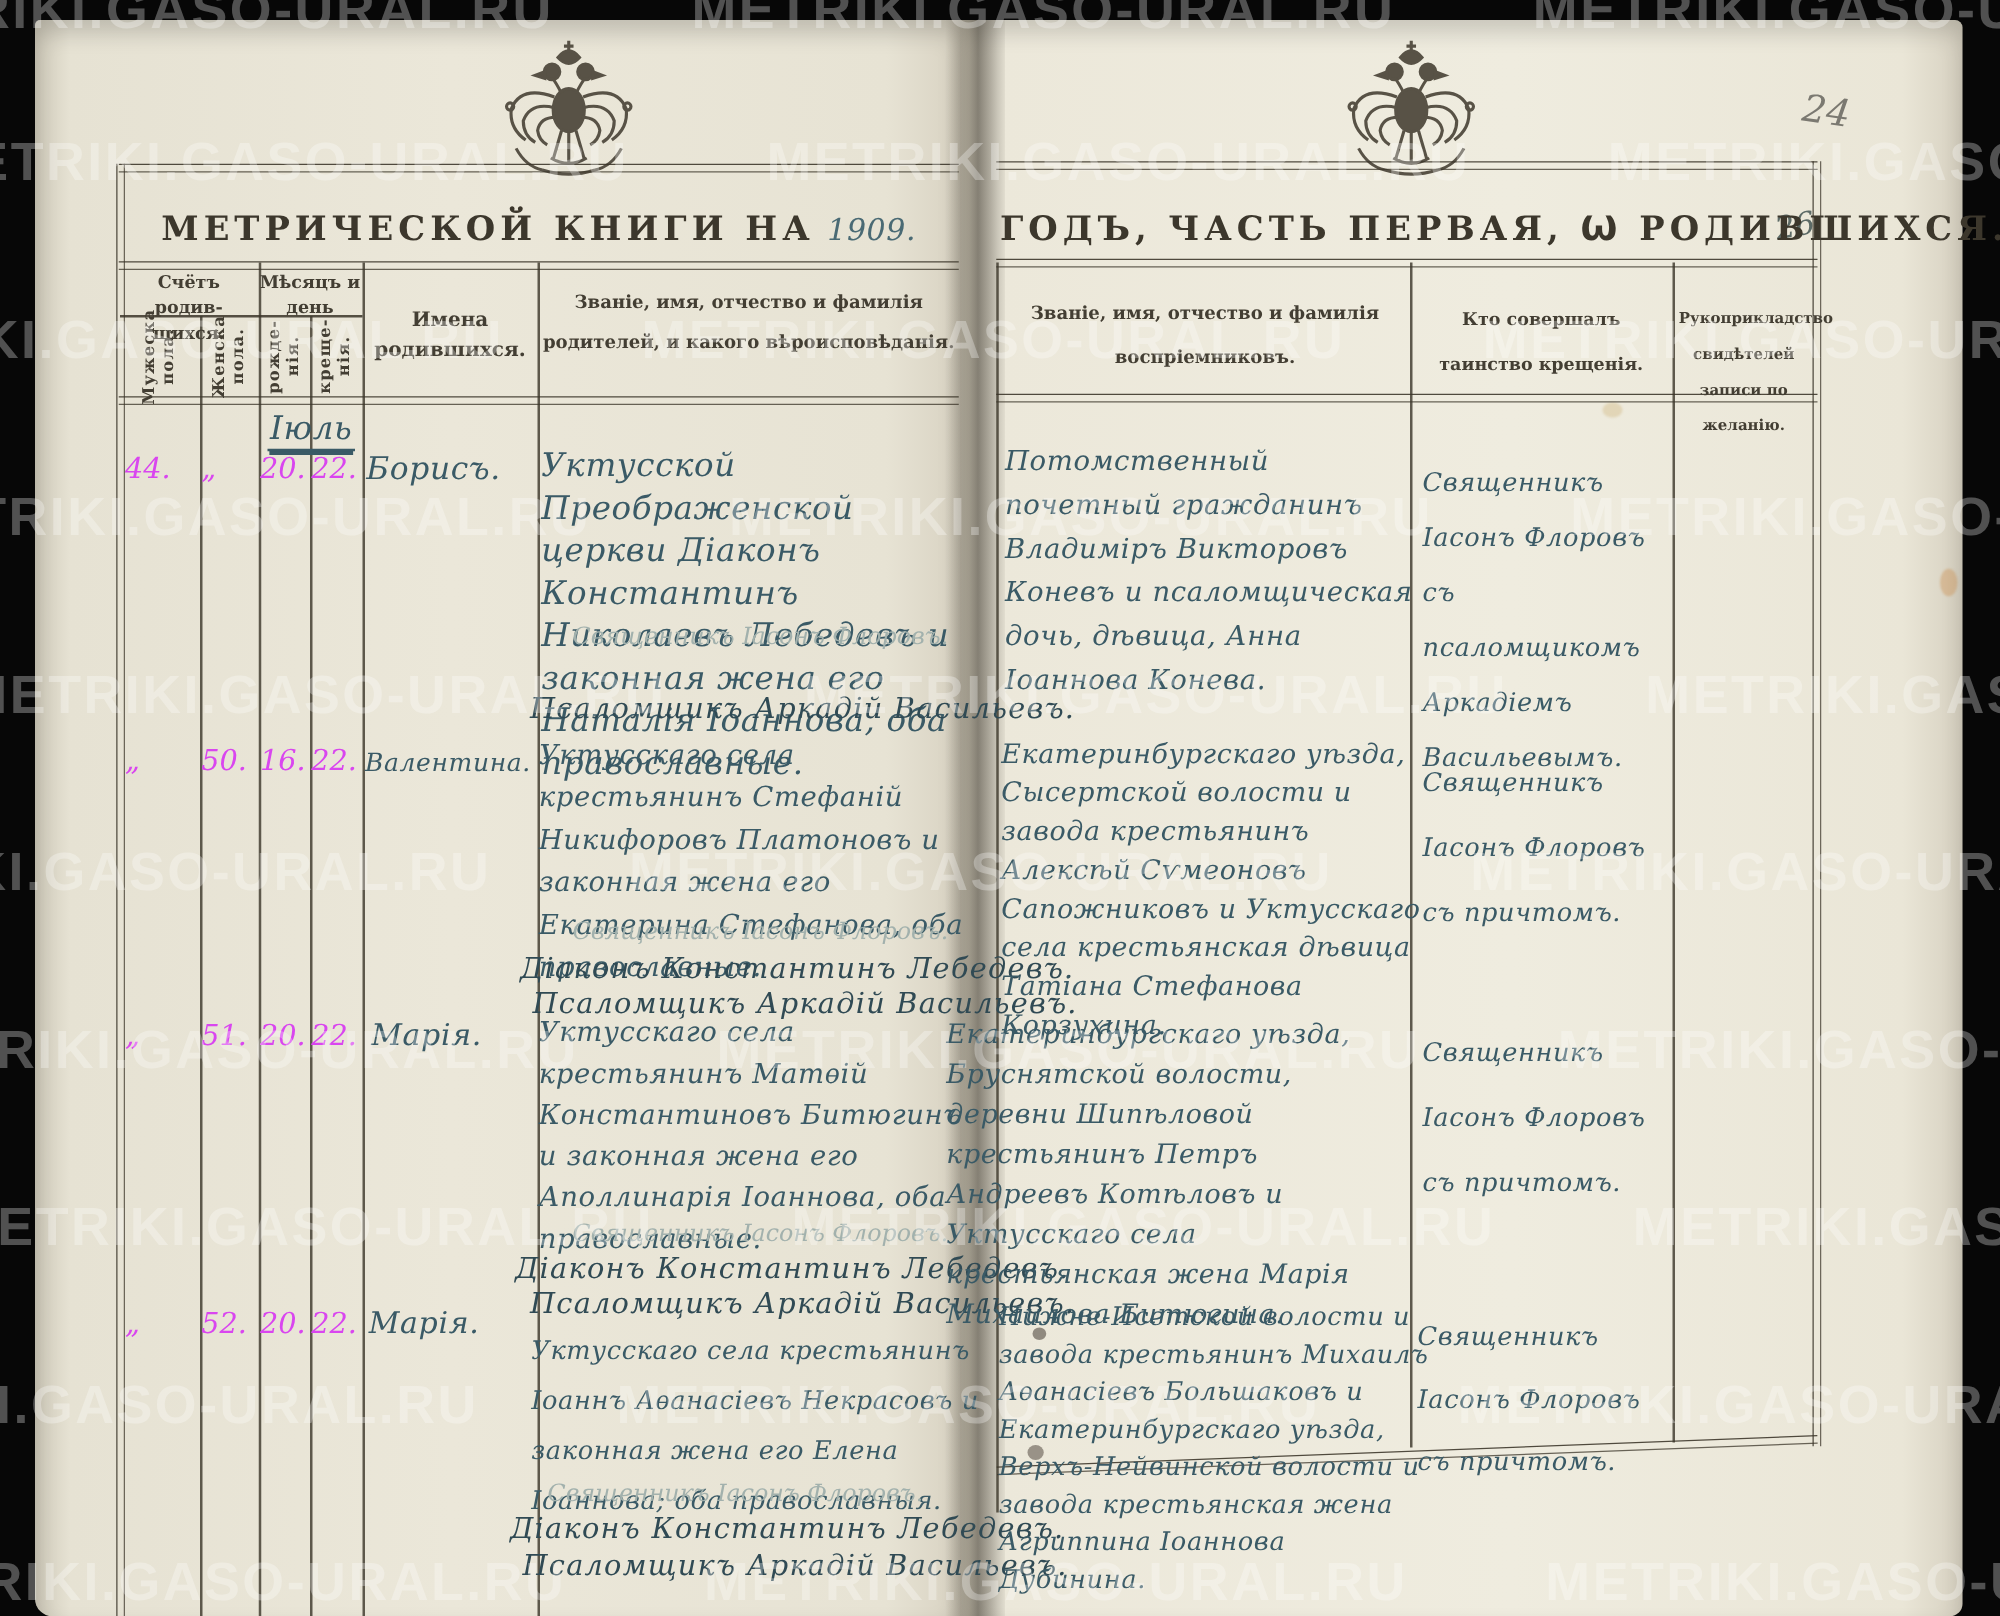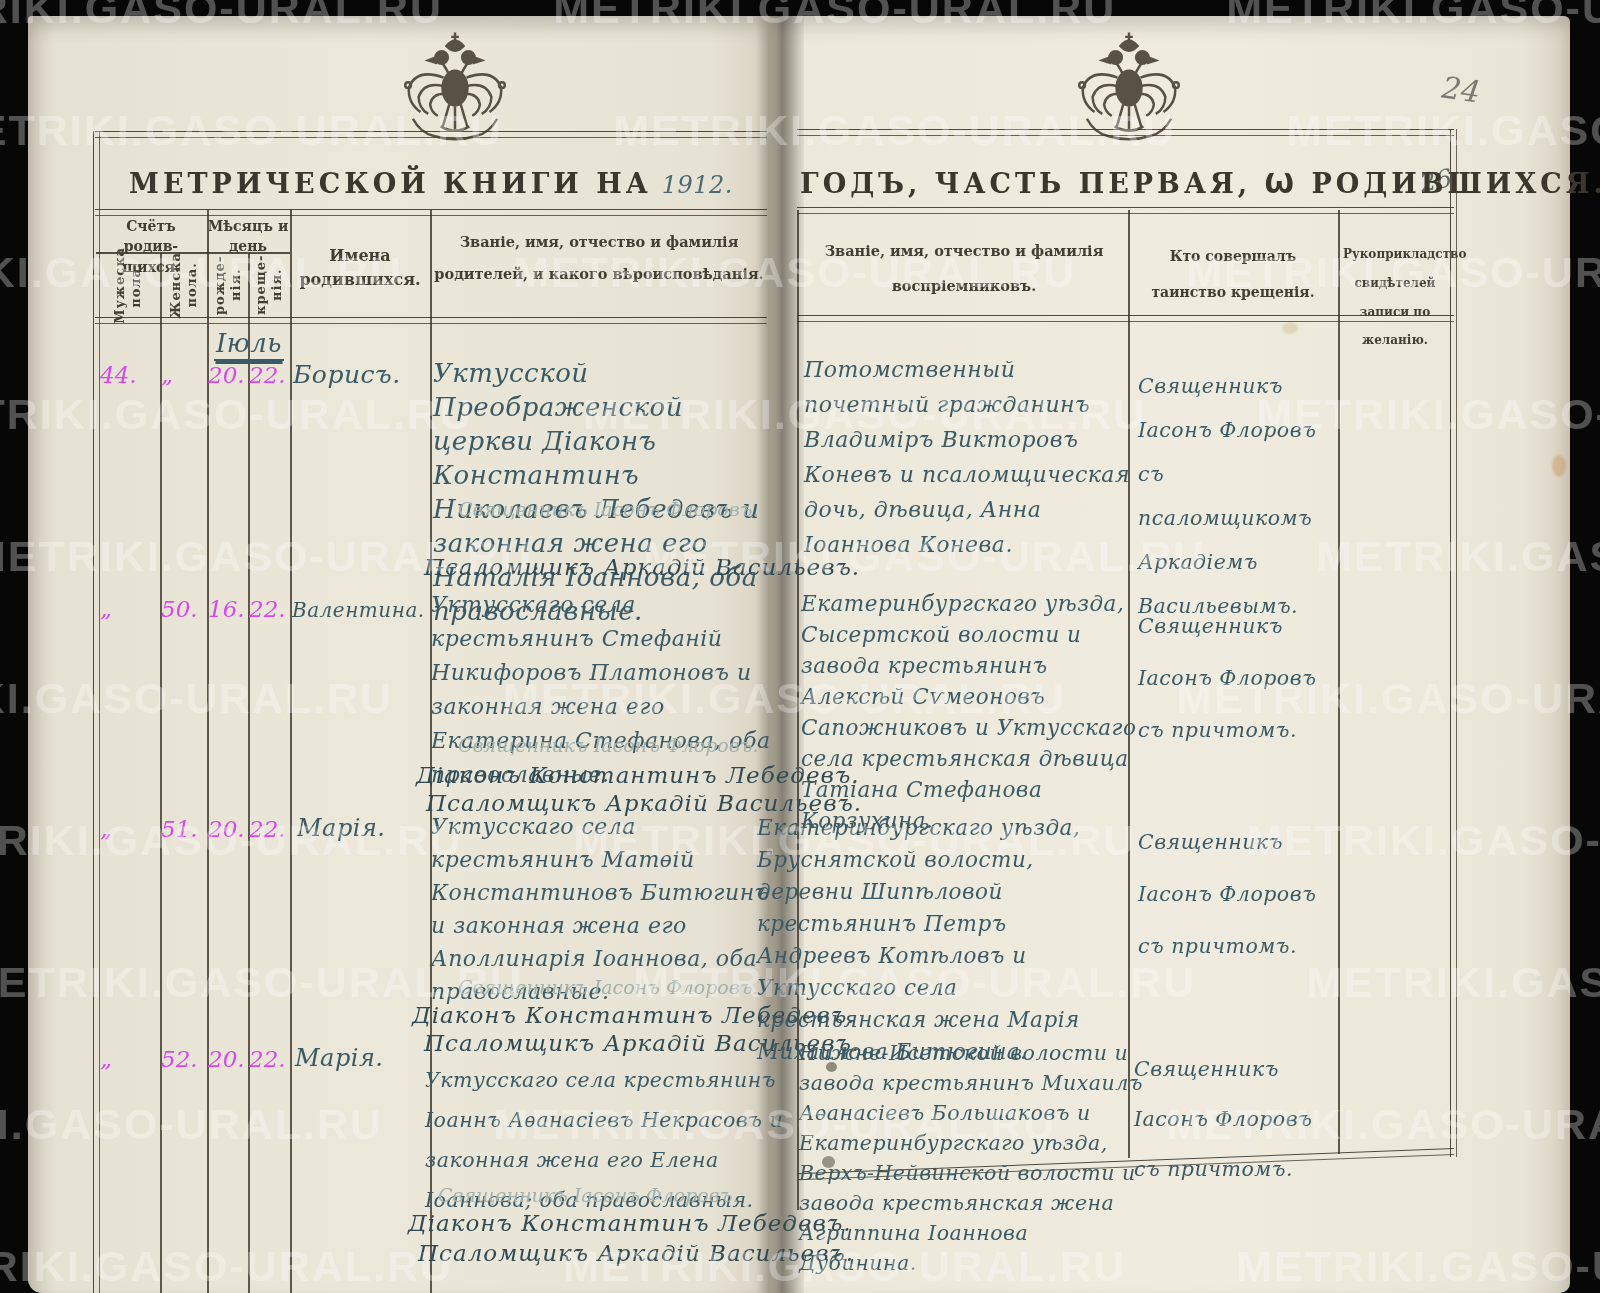--- a/index.html
+++ b/index.html
@@ -123,21 +123,21 @@
   <div class="rv" style="left:248px;top:253px;height:1040px;"></div>
   <div class="rv" style="left:290px;top:210px;height:1083px;"></div>
   <div class="rv" style="left:430px;top:210px;height:1083px;"></div>
 
   <div class="rv" style="left:797px;top:210px;height:1000px;"></div>
   <div class="rv" style="left:1128px;top:210px;height:948px;"></div>
   <div class="rv" style="left:1338px;top:210px;height:944px;"></div>
 
   <div class="cell" style="left:95px;top:168px;width:672px;display:flex;justify-content:center;align-items:baseline;gap:10px;">
     <span class="printed title">МЕТРИЧЕСКОЙ КНИГИ НА</span>
-    <span class="hw" style="font-size:24px;color:#4a6a74;">1912.</span>
+    <span class="hw" style="font-size:24px;color:#4a6a74;">1909.</span>
   </div>
   <div class="cell" style="left:800px;top:168px;width:650px;text-align:center;">
     <span class="printed title">ГОДЪ, ЧАСТЬ ПЕРВАЯ, Ѡ РОДИВШИХСЯ.</span>
   </div>
 
   <div class="hdr printed" style="left:98px;top:216px;width:106px;font-size:14px;line-height:1.45;">Счётъ родив- шихся.</div>
   <div class="hdr printed" style="left:206px;top:216px;width:84px;font-size:14px;line-height:1.45;">Мѣсяцъ и день</div>
   <div class="vcell" style="left:96px;top:254px;width:63px;height:62px;">
     <span class="printed">Мужеска пола.</span>
     </div>

